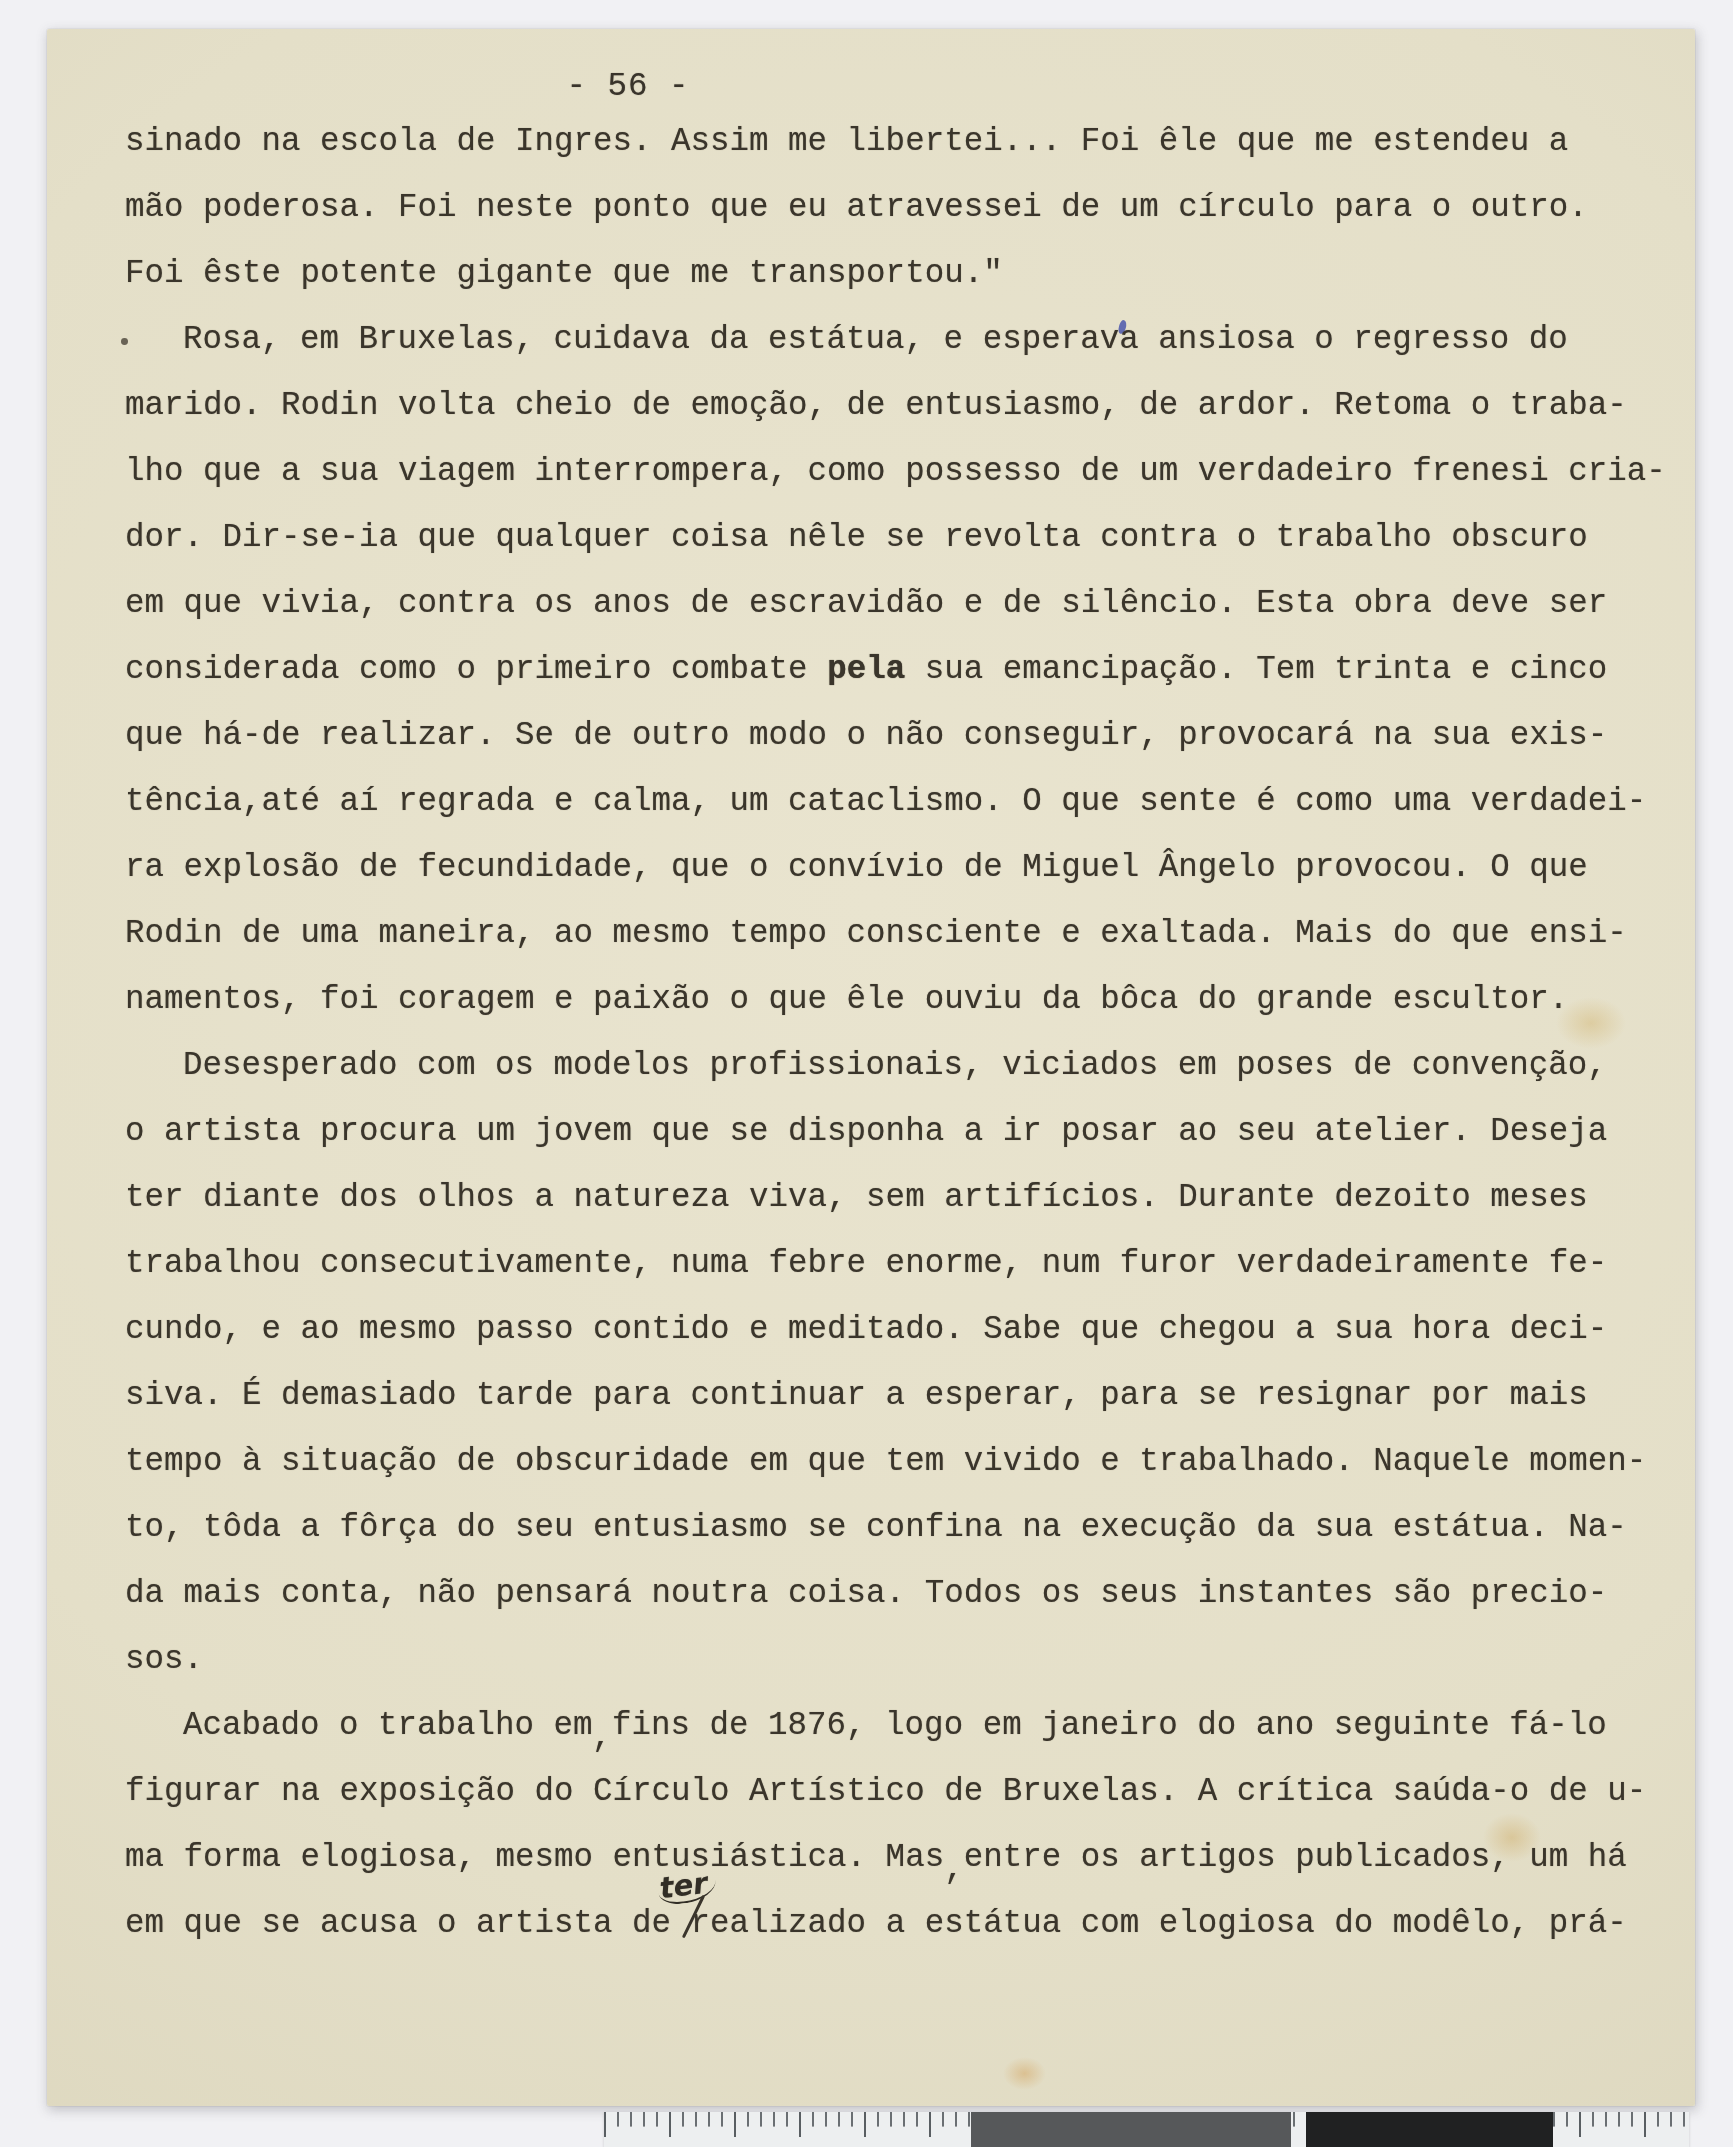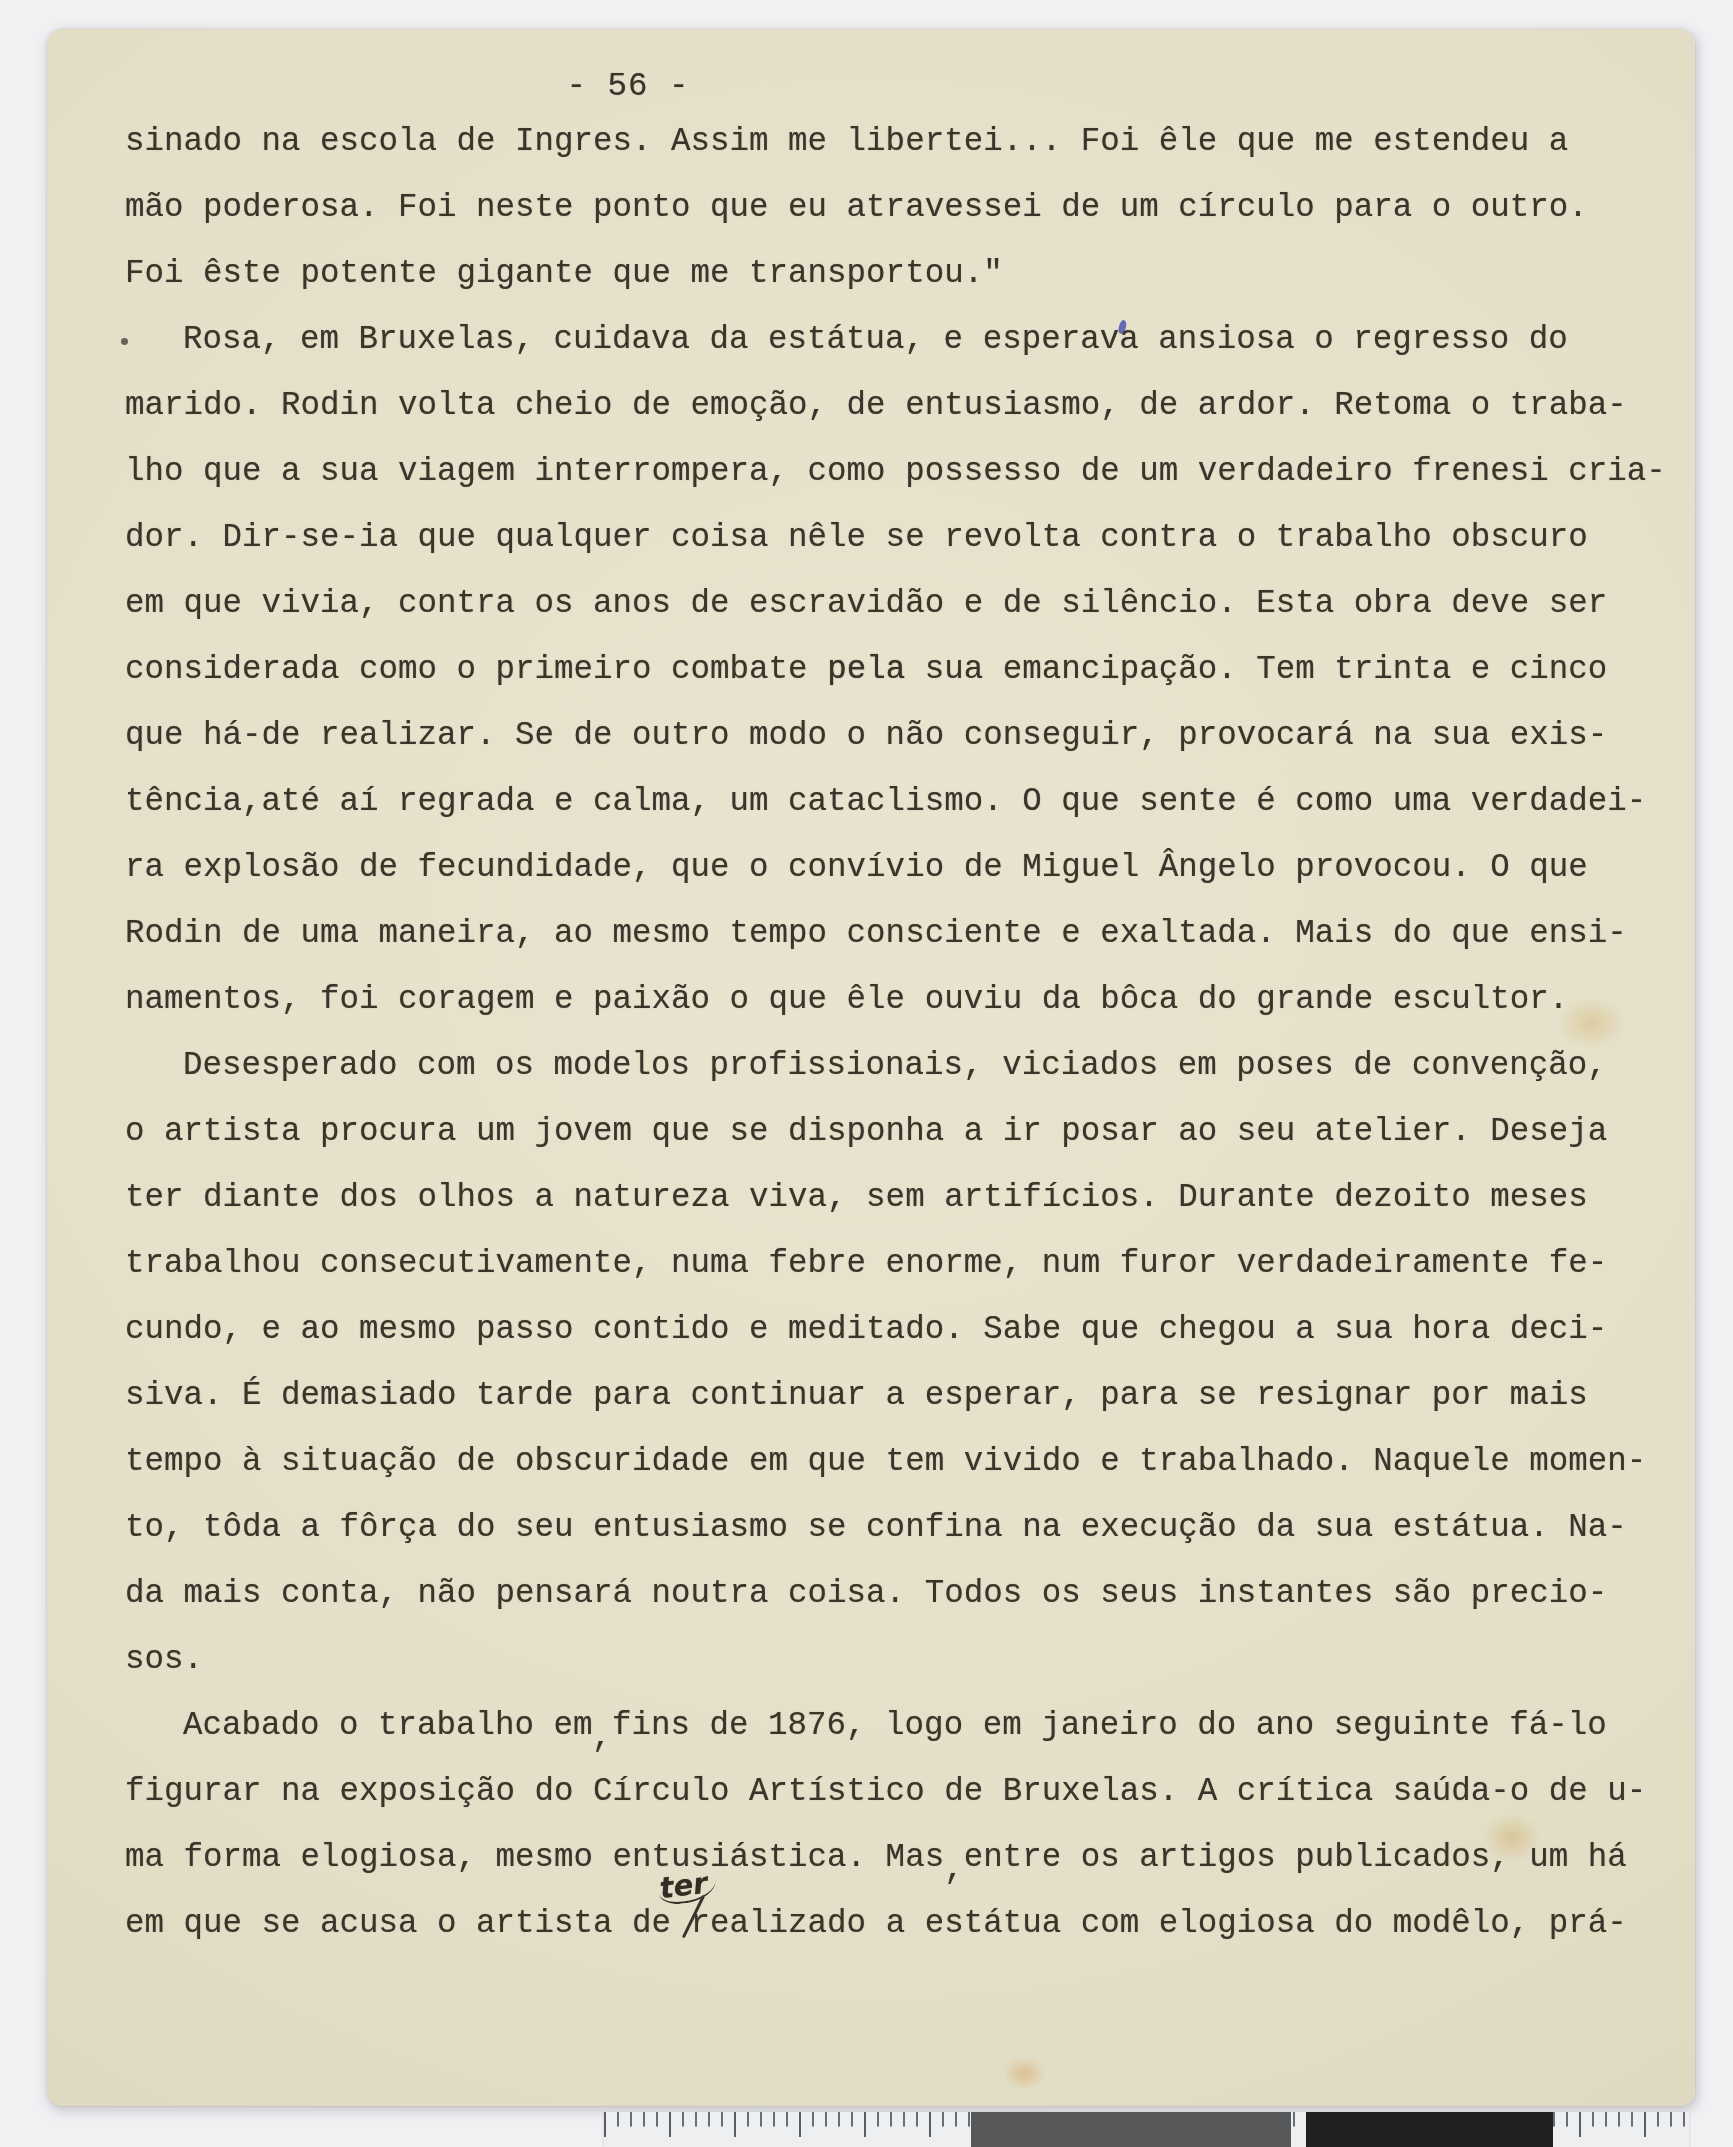--- a/index.html
+++ b/index.html
@@ -6,38 +6,38 @@
   body{
     width:1733px;height:2147px;
     background:#f1f1f4;
     overflow:hidden;
     position:relative;
     font-family:"Liberation Mono", monospace;
   }
   .page{
     position:absolute;left:47px;top:29px;width:1648px;height:2077px;
     background:radial-gradient(120% 90% at 50% 42%, #e9e4cf 0%, #e4dfc8 55%, #dcd6bd 88%, #d2cbb0 100%);
-    border-radius:15px;
+    border-radius:2px;
     box-shadow:0 0 0 1px rgba(0,0,0,0.04), 1.9px 3.9px 11.6px rgba(70,70,75,0.28);
   }
   .page-number{
     position:absolute;left:484px;top:39px;width:194px;
     text-align:center;
     font-size:32.5px;color:#39342b;
     text-shadow:0 0 1px rgba(55,48,38,.5);
     letter-spacing:1px;
   }
   .text-block{
     position:absolute;left:78px;top:80px;width:1572px;
     font-size:32.5px;color:#3a352b;
     text-shadow:0 0 1px rgba(55,48,38,.45);
   }
   .line{height:66px;line-height:66px;white-space:pre;}
   .line.indent{text-indent:58px;}
-  .bold{font-weight:normal;text-shadow:0 0 1px rgba(40,35,25,.9);}
+  .bold{font-weight:bold;text-shadow:0 0 1px rgba(40,35,25,.9);}
   .sub-comma{position:relative;top:0.38em;display:inline-block;width:0.6em;}
   .hand-insert{position:relative;display:inline-block;width:0;overflow:visible;vertical-align:baseline;}
   .hand-word{
     position:absolute;left:-33px;bottom:29px;
     font-family:"DejaVu Sans", sans-serif;
     font-style:italic;font-weight:bold;font-size:29px;color:#322e26;
     transform:rotate(-7deg);
     border-bottom:2.9px solid #322e26;border-radius:0 0 60% 40%;
     padding:0 7.8px 1px 1.9px;white-space:nowrap;line-height:1;
   }

